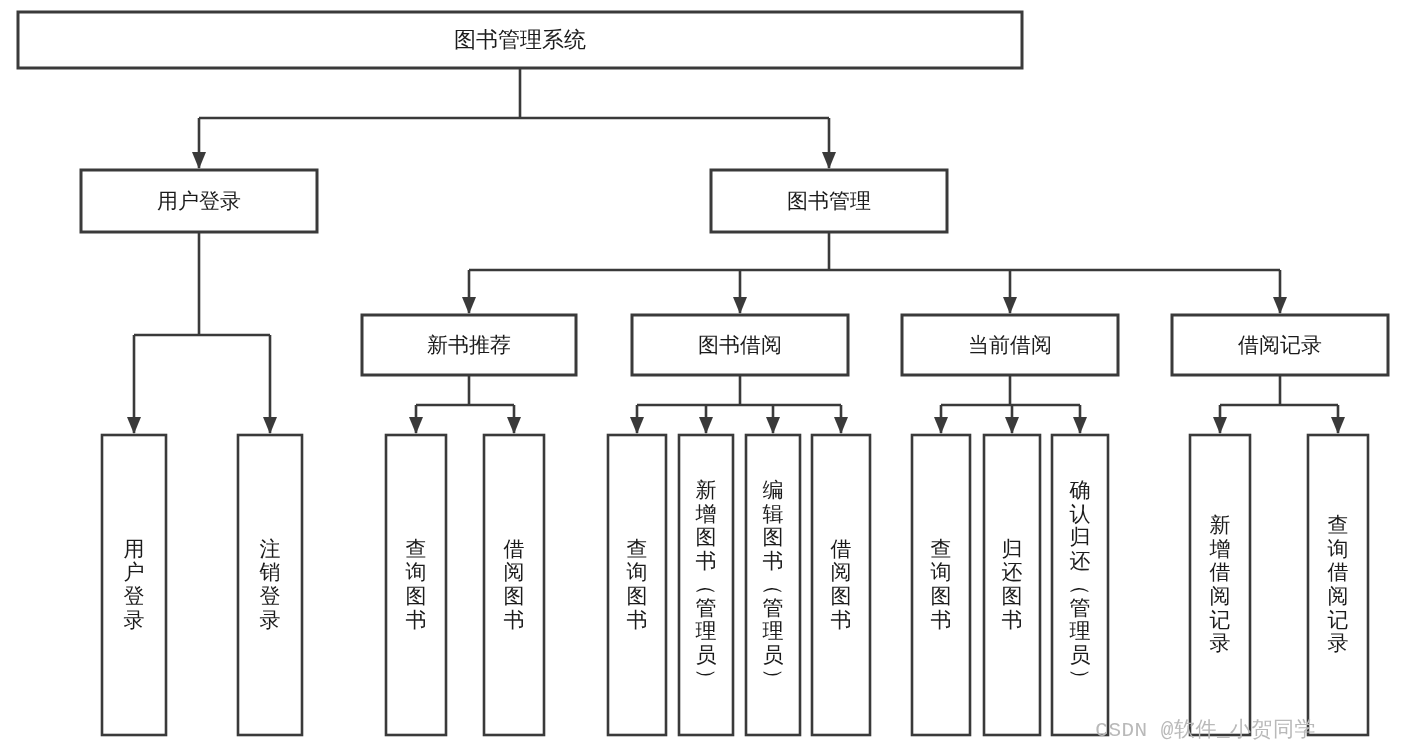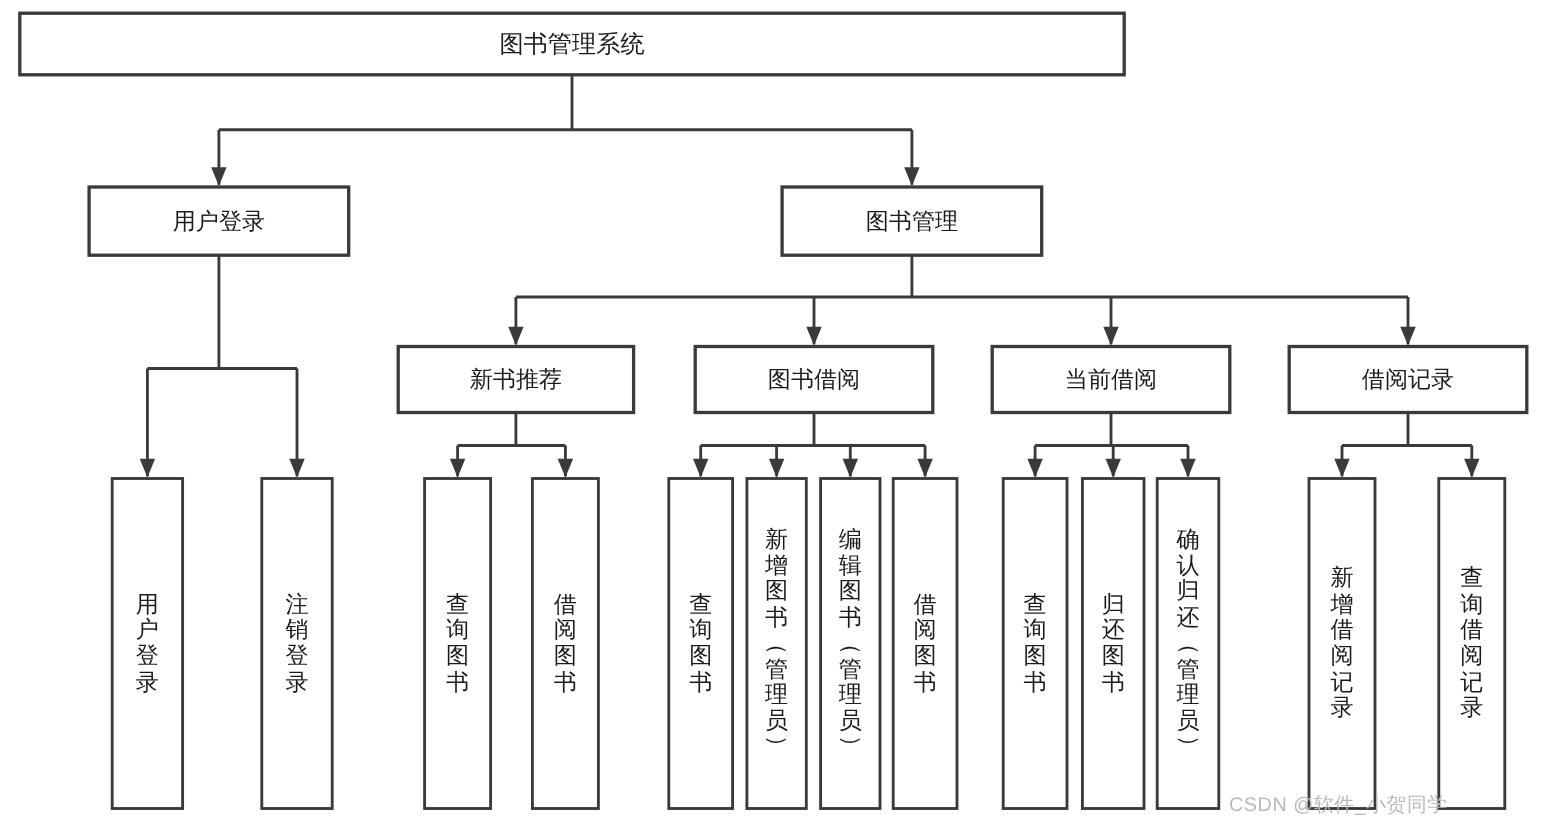--- a/index.html
+++ b/index.html
@@ -80,22 +80,22 @@
     display: block;
   }
   .vlabel span.rot {
     display: block;
     transform: rotate(90deg);
   }
   .watermark {
     position: absolute;
     right: 8px;
     bottom: 4px;
-    font-family: Liberation Sans, sans-serif;
-    font-size: 18px;
+    font-family: Liberation Mono, monospace;
+    font-size: 21px;
     color: #b9b9b9;
     letter-spacing: 0.5px;
     white-space: nowrap;
     pointer-events: none;
   }
 </style>
 </head>
 <body>
 
 <div id="diagram-root">

